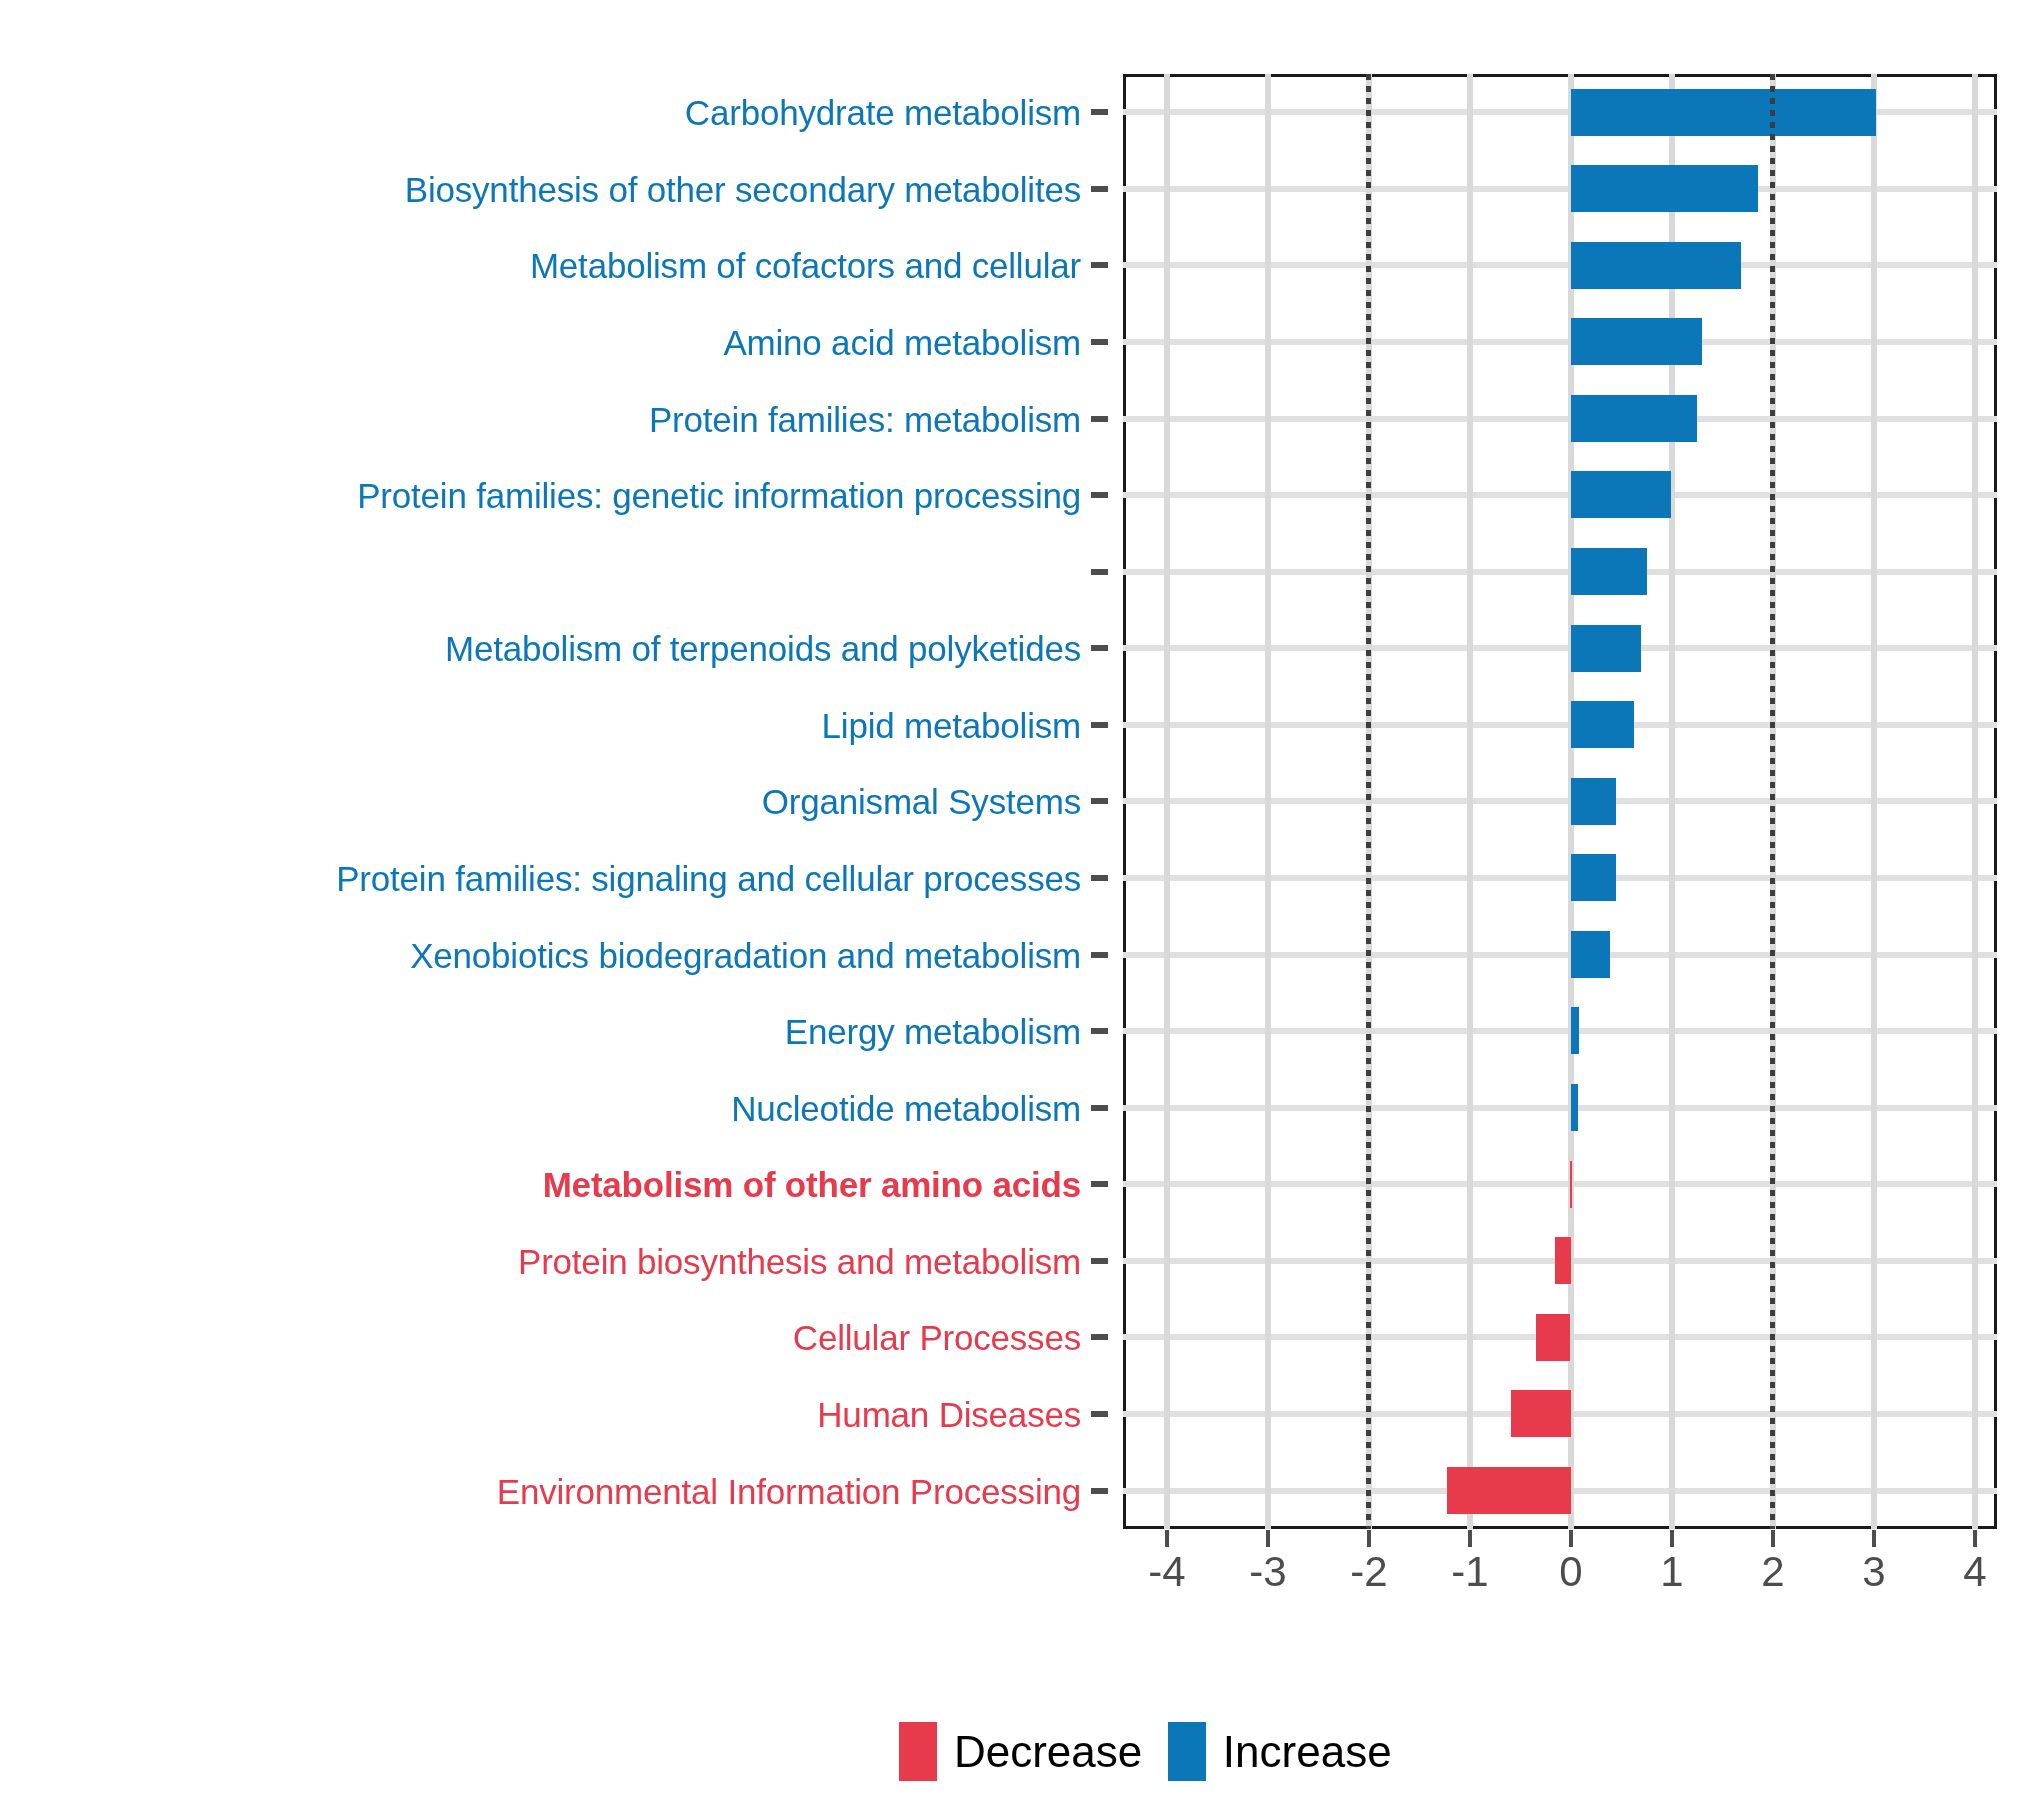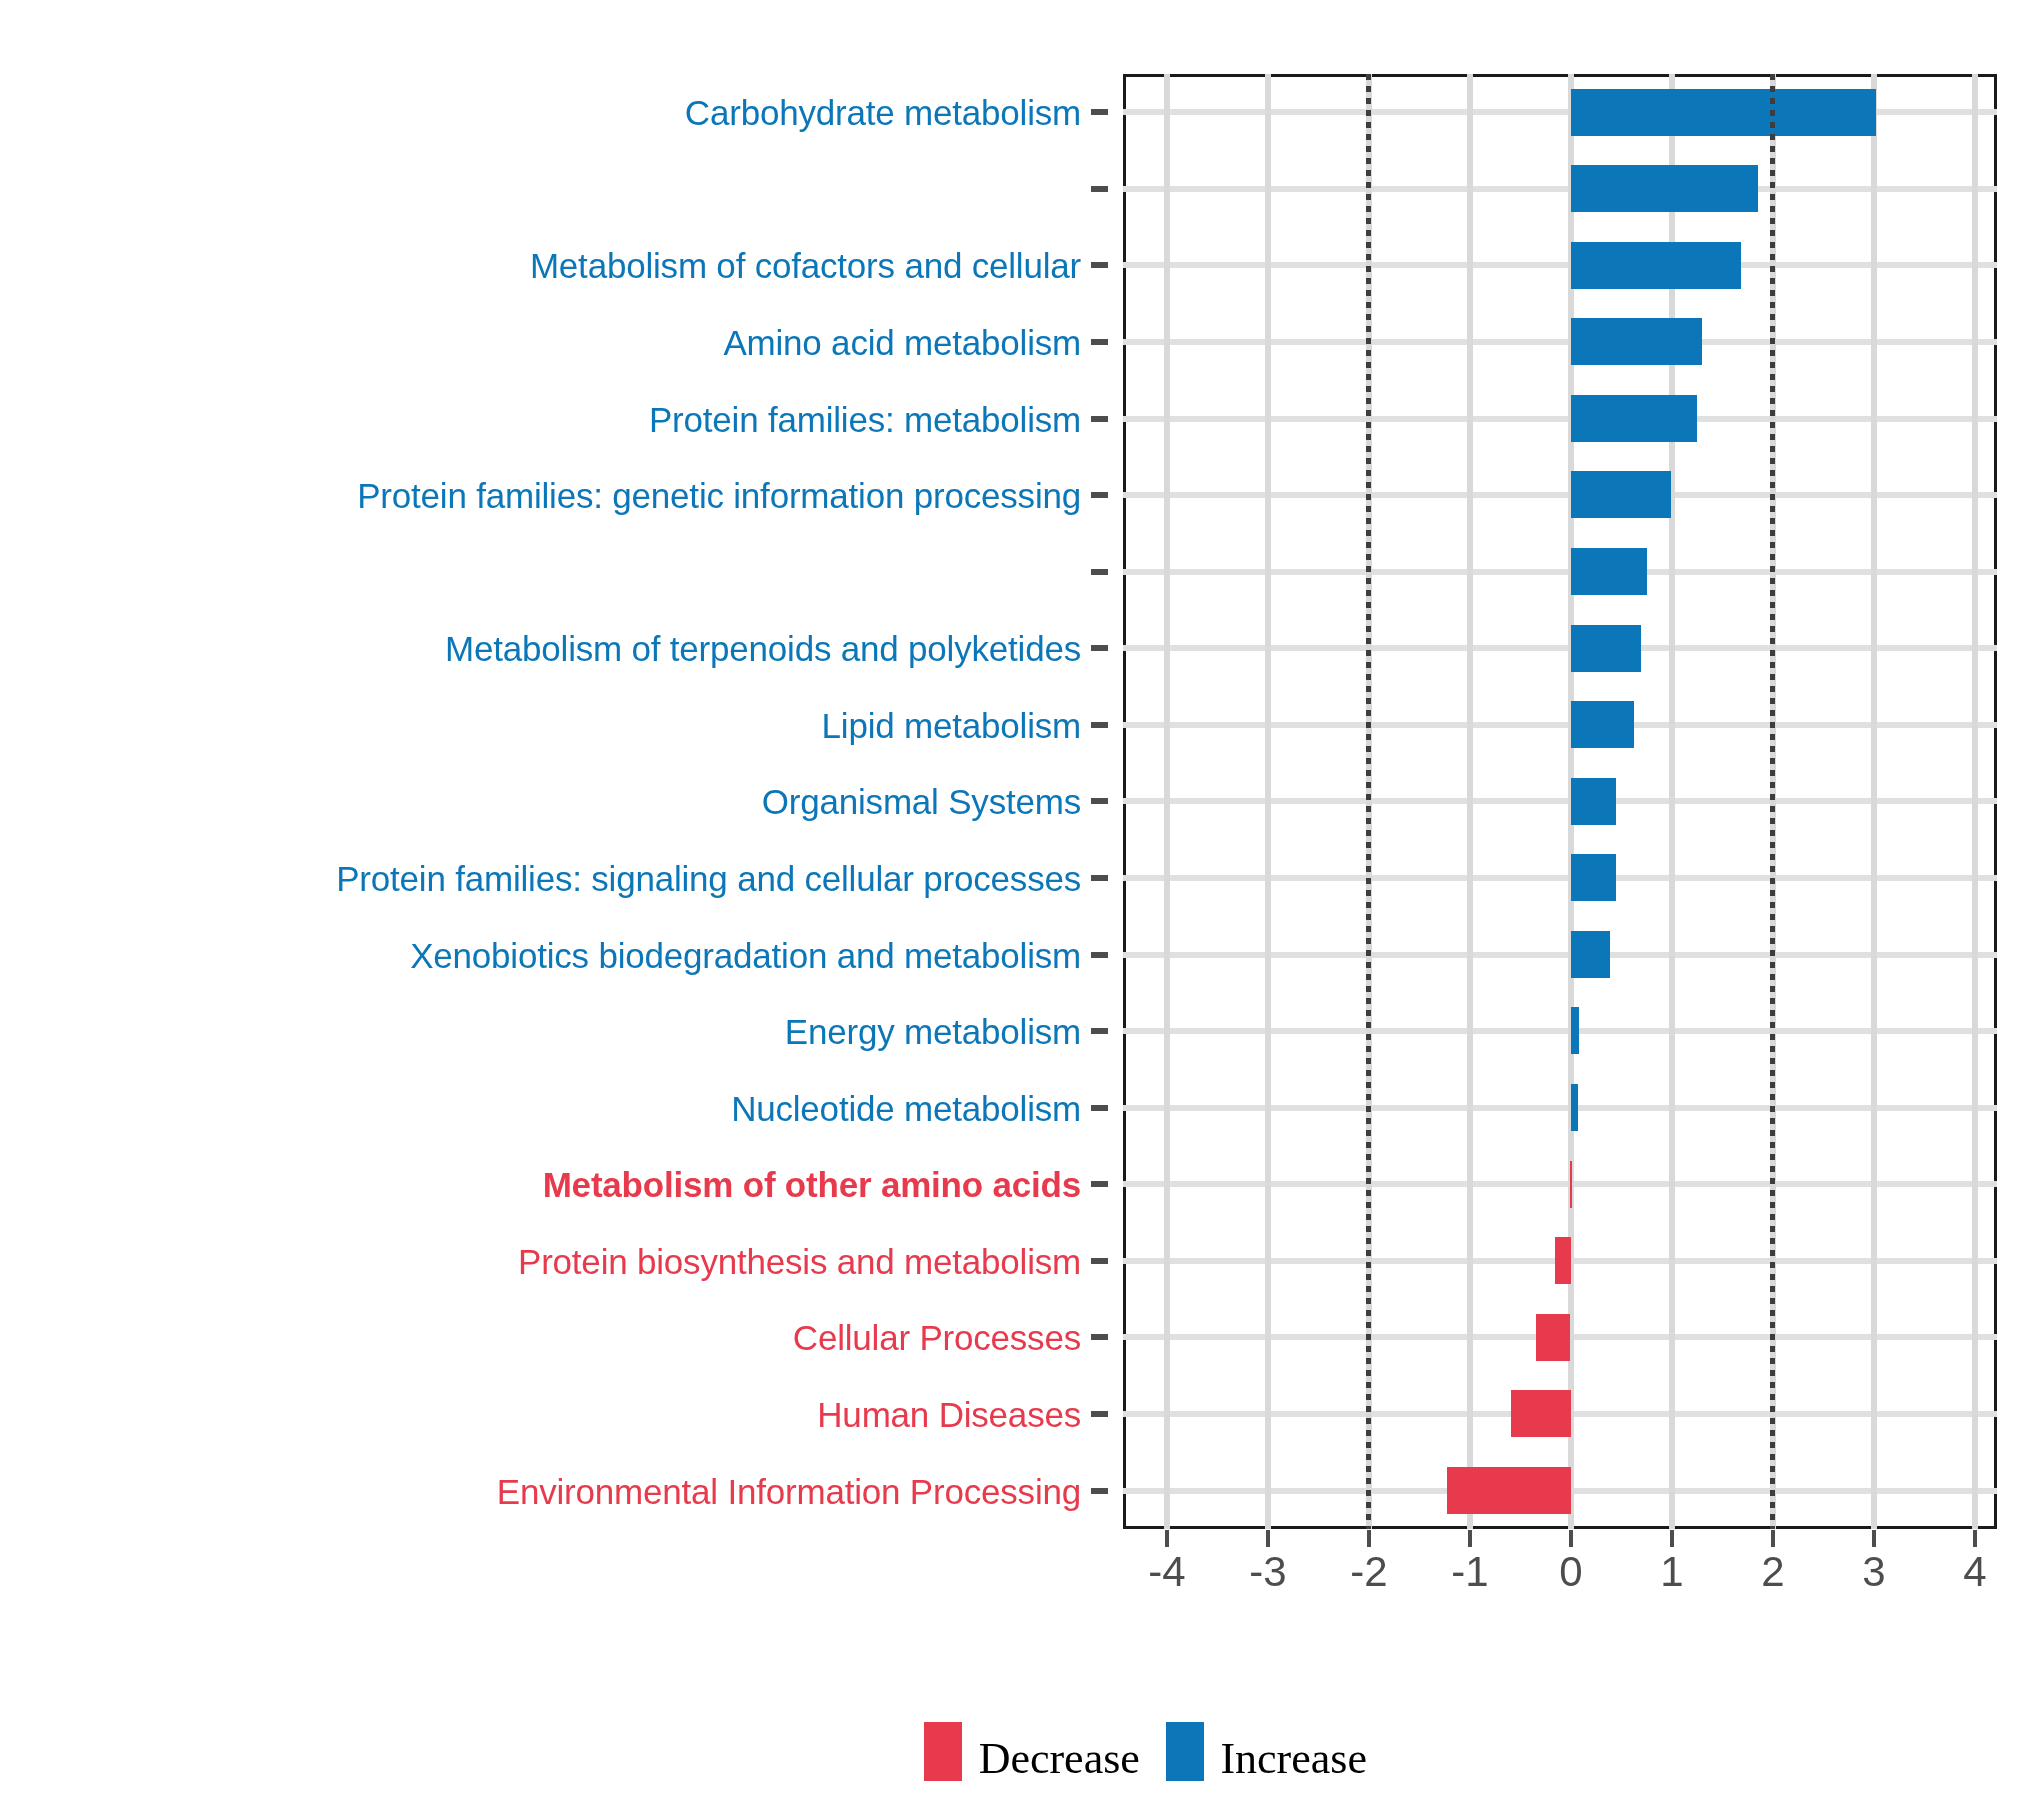--- a/index.html
+++ b/index.html
@@ -71,32 +71,33 @@
     text-align:center; font-size:47px; font-weight:bold; color:#000;
   }
   #xaxis-title span{ position:relative; left:139px; }
 
   
   #legend{
     position:absolute; top:1722px; left:0; width:2035px;
     display:flex; justify-content:center; align-items:center; gap:26px;
     left:128px;
   }
-  .legend-item{ display:flex; align-items:flex-end; gap:16.6px;font-family:Liberation Serif, serif; }
+  .legend-item{ display:flex; align-items:center; gap:16.6px; }
   .legend-swatch{ width:38px; height:59px; }
   .legend-label{ font-size:44px; color:#000; line-height:1; }
 </style>
 </head>
 <body>
 
 <div id="root">
 
   <div id="ylabels">
       <div class="ylabel" style="top: 38px; color: rgb(12, 119, 184);">Carbohydrate metabolism</div>
       <div class="tickmark" style="top: 38px;"></div>
+      <div class="ylabel" style="top: 115px; color: rgb(12, 119, 184);">Biosynthesis of other secondary metabolites</div>
       <div class="tickmark" style="top: 115px;"></div>
       <div class="ylabel" style="top: 191px; color: rgb(12, 119, 184);">Metabolism of cofactors and cellular</div>
       <div class="tickmark" style="top: 191px;"></div>
       <div class="ylabel" style="top: 268px; color: rgb(12, 119, 184);">Amino acid metabolism</div>
       <div class="tickmark" style="top: 268px;"></div>
       <div class="ylabel" style="top: 345px; color: rgb(12, 119, 184);">Protein families: metabolism</div>
       <div class="tickmark" style="top: 345px;"></div>
       <div class="ylabel" style="top: 421px; color: rgb(12, 119, 184);">Protein families: genetic information processing</div>
       <div class="tickmark" style="top: 421px;"></div>
       <div class="tickmark" style="top: 498px;"></div>

